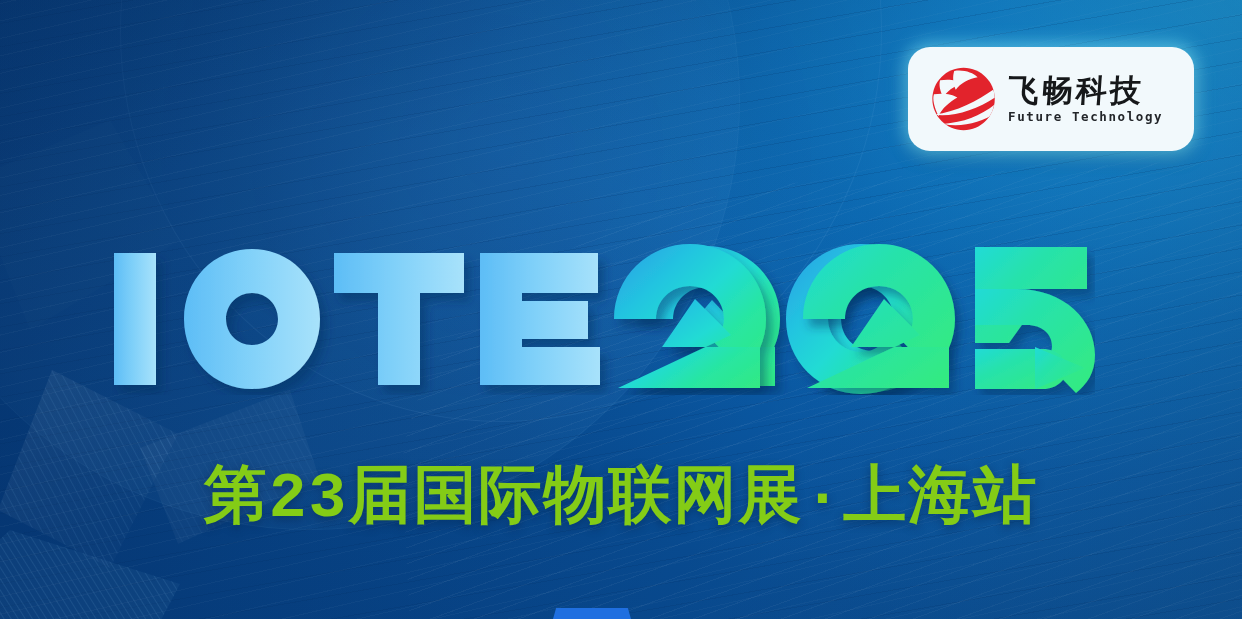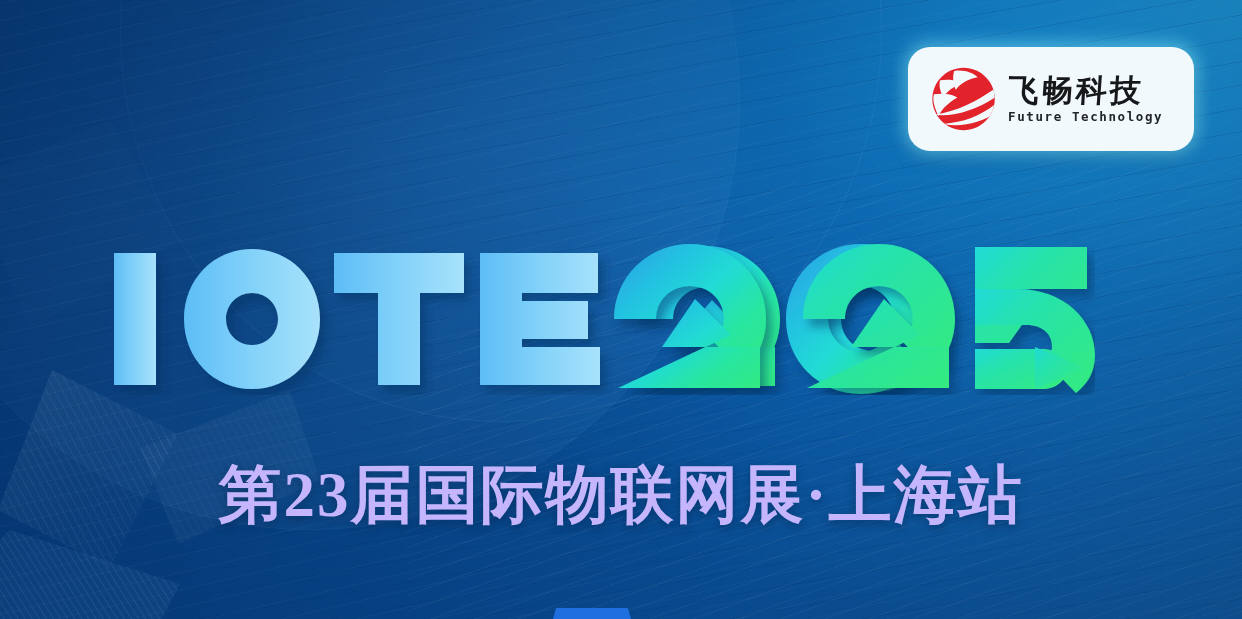--- a/index.html
+++ b/index.html
@@ -112,22 +112,22 @@
     left:112px;top:243px;
     width:975px;height:152px;
   }
   .wordmark svg{display:block;width:100%;height:100%;}
 
   
   .subtitle{
     position:absolute;
     left:0;right:0;top:452px;
     text-align:center;
-    color:#c4b5fd;
-    font-family:Liberation Serif, serif;
+    color:#84cc16;
+    font-family:Liberation Mono, monospace;
     font-size:63px;
     font-weight:700;
     letter-spacing:2px;
     white-space:nowrap;
     text-shadow:0 3px 10px rgba(2,28,66,.45);
   }
 
   
   .tab{
     position:absolute;

